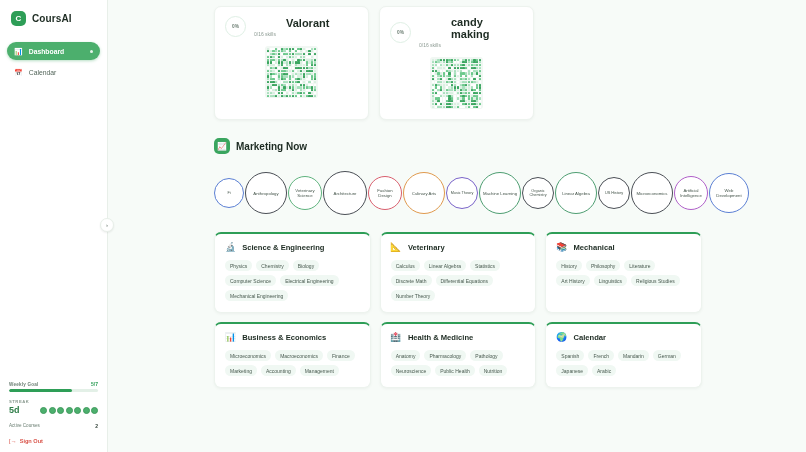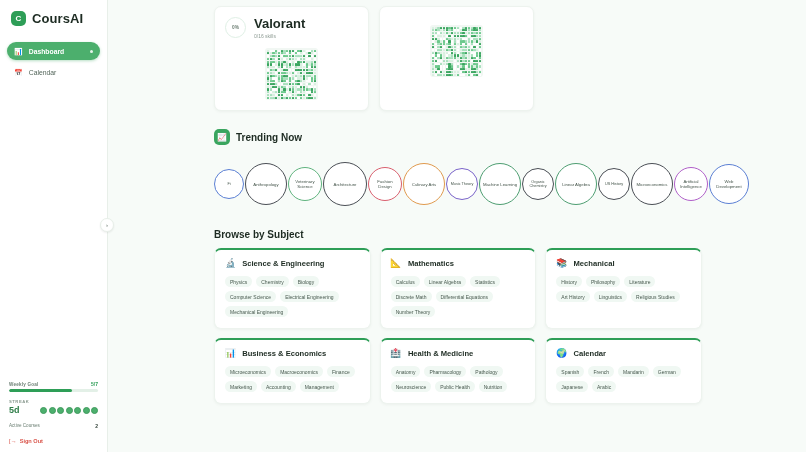--- a/index.html
+++ b/index.html
@@ -20,21 +20,21 @@
     position: relative;
     flex: 0 0 108px;
   }
   .brand { display: flex; align-items: center; gap: 6px; padding: 11px 0 0 11px; }
   .brand-badge {
     width: 15px; height: 15px; border-radius: 5px;
     background: #2e9e57; color: #fff;
     font-size: 8px; font-weight: 700;
     display: flex; align-items: center; justify-content: center;
   }
-  .brand-name { font-size: 13px; font-weight: 700; color: #1d2b22; letter-spacing: .1px; }
+  .brand-name { font-size: 10px; font-weight: 700; color: #1d2b22; letter-spacing: .1px; }
 
   .nav { margin-top: 16px; padding: 0 7px; display: flex; flex-direction: column; gap: 3px; }
   .nav-item {
     display: flex; align-items: center; gap: 6px;
     height: 18px; padding: 0 7px; border-radius: 9px;
     font-size: 6.8px; color: #55675c; cursor: pointer;
     position: relative;
   }
   .nav-item.active {
     background: #4caf6d; color: #ffffff; font-weight: 600;
@@ -94,21 +94,21 @@
     border: 1px solid #edf3ee; box-shadow: 0 1px 3px rgba(30,60,40,.05);
     padding: 9px 10px 10px 10px;
   }
   .course-head { display: flex; align-items: center; gap: 8px; }
   .ring {
     width: 21px; height: 21px; border-radius: 50%;
     border: 1.6px solid #dff0e5;
     display: flex; align-items: center; justify-content: center;
     font-size: 4.8px; font-weight: 700; color: #6b7d72; flex: 0 0 21px;
   }
-  .course-title { font-size: 13px; font-weight: 700; color: #1d2b22; }
+  .course-title { font-size: 11px; font-weight: 700; color: #1d2b22; margin-left: 32px; }
   .course-sub { font-size: 5px; color: #8d9b93; margin-top: 2px; }
   .heat-wrap { display: flex; justify-content: center; margin-top: 9px; }
   .heat {
     display: grid; gap: .6px; padding: 1.5px;
     background: #f1f7f3; border-radius: 3px;
   }
   .hc { width: 2.2px; height: 2.2px; border-radius: .5px; }
 
   
   .sec-head { display: flex; align-items: center; gap: 6px; margin-top: 18px; }
@@ -552,20 +552,27 @@
               <div class="hc" style="background: rgb(108, 201, 140);"></div>
               <div class="hc" style="background: rgb(216, 240, 224);"></div>
               <div class="hc" style="background: rgb(108, 201, 140);"></div>
               <div class="hc" style="background: rgb(58, 165, 95);"></div>
               <div class="hc" style="background: rgb(58, 165, 95);"></div>
               <div class="hc" style="background: rgb(168, 224, 189);"></div>
             </div>
           </div>
         </div>
         <div class="course-card">
+          <div class="course-head">
+            <div class="ring">0%</div>
+            <div>
+              <div class="course-title">candy making</div>
+              <div class="course-sub">0/16 skills</div>
+            </div>
+          </div>
           <div class="heat-wrap">
             <div class="heat" style="grid-template-columns: repeat(18, 2.2px);">
               <div class="hc" style="background: rgb(216, 240, 224);"></div>
               <div class="hc" style="background: rgb(216, 240, 224);"></div>
               <div class="hc" style="background: rgb(168, 224, 189);"></div>
               <div class="hc" style="background: rgb(58, 165, 95);"></div>
               <div class="hc" style="background: rgb(58, 165, 95);"></div>
               <div class="hc" style="background: rgb(58, 165, 95);"></div>
               <div class="hc" style="background: rgb(108, 201, 140);"></div>
               <div class="hc" style="background: rgb(58, 165, 95);"></div>
@@ -885,21 +892,21 @@
               <div class="hc" style="background: rgb(108, 201, 140);"></div>
               <div class="hc" style="background: rgb(58, 165, 95);"></div>
               <div class="hc" style="background: rgb(255, 255, 255);"></div>
             </div>
           </div>
         </div>
       </section>
 
     <div class="sec-head">
       <div class="sec-badge">📈</div>
-      <div class="sec-title">Trending Now</div>
+      <div class="sec-title">Marketing Now</div>
     </div>
     <div class="trend-strip" id="trend-strip">
         <div class="bubble" style="width: 30px; height: 30px; border: 1px solid rgb(91, 127, 212); font-size: 3.8px;">
           <span>Fi</span>
         </div>
         <div class="bubble" style="width: 42px; height: 42px; border: 1px solid rgb(75, 79, 86); font-size: 4.3px;">
           <span>Anthropology</span>
         </div>
         <div class="bubble" style="width: 34px; height: 34px; border: 1px solid rgb(95, 179, 126); font-size: 4.3px;">
           <span>Veterinary Science</span>
@@ -932,40 +939,39 @@
           <span>Microeconomics</span>
         </div>
         <div class="bubble" style="width: 34px; height: 34px; border: 1px solid rgb(176, 95, 201); font-size: 4.3px;">
           <span>Artificial Intelligence</span>
         </div>
         <div class="bubble" style="width: 40px; height: 40px; border: 1px solid rgb(91, 127, 212); font-size: 4.3px;">
           <span>Web Development</span>
         </div>
       </div>
 
-    <div class="browse-title">Browse by Subject</div>
     <section class="subj-grid" id="subj-grid">
         <div class="subj-card">
           <div class="subj-head">
             <span class="subj-ico">🔬</span>
             <span class="subj-name">Science &amp; Engineering</span>
           </div>
           <div class="chips">
             <span class="chip">Physics</span>
             <span class="chip">Chemistry</span>
             <span class="chip">Biology</span>
             <span class="chip">Computer Science</span>
             <span class="chip">Electrical Engineering</span>
             <span class="chip">Mechanical Engineering</span>
           </div>
         </div>
         <div class="subj-card">
           <div class="subj-head">
             <span class="subj-ico">📐</span>
-            <span class="subj-name">Mathematics</span>
+            <span class="subj-name">Veterinary</span>
           </div>
           <div class="chips">
             <span class="chip">Calculus</span>
             <span class="chip">Linear Algebra</span>
             <span class="chip">Statistics</span>
             <span class="chip">Discrete Math</span>
             <span class="chip">Differential Equations</span>
             <span class="chip">Number Theory</span>
           </div>
         </div>

